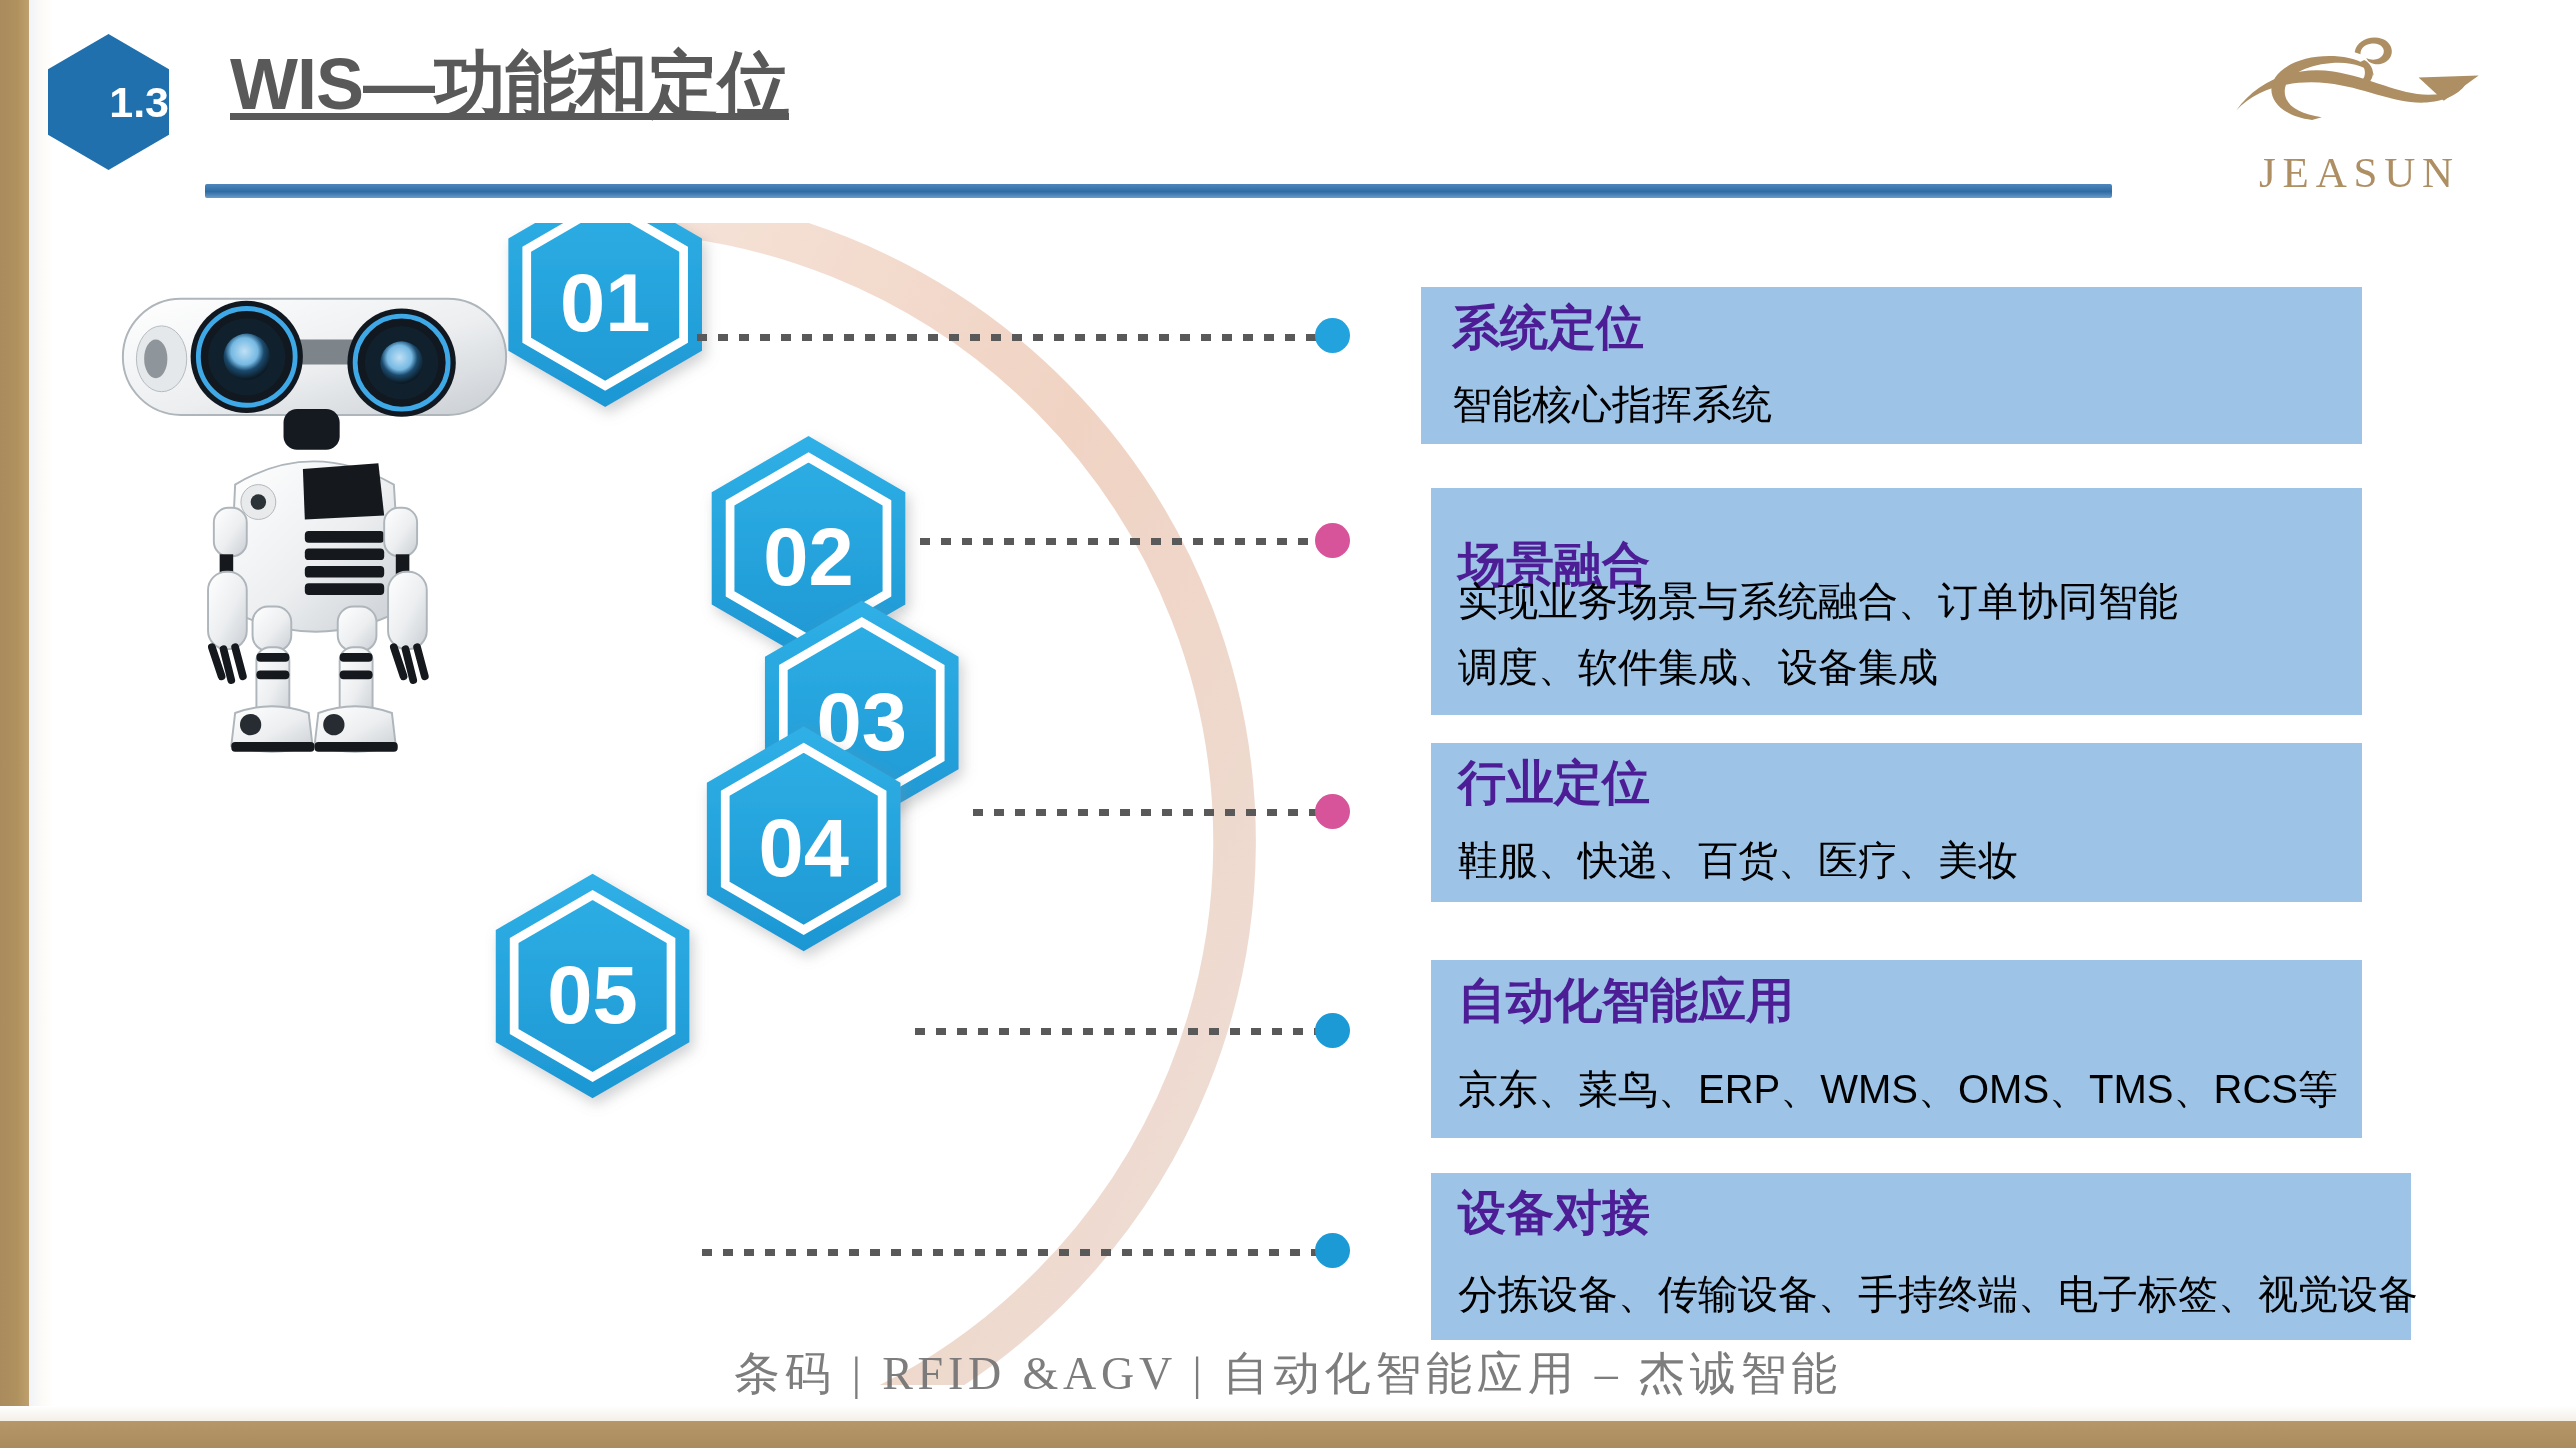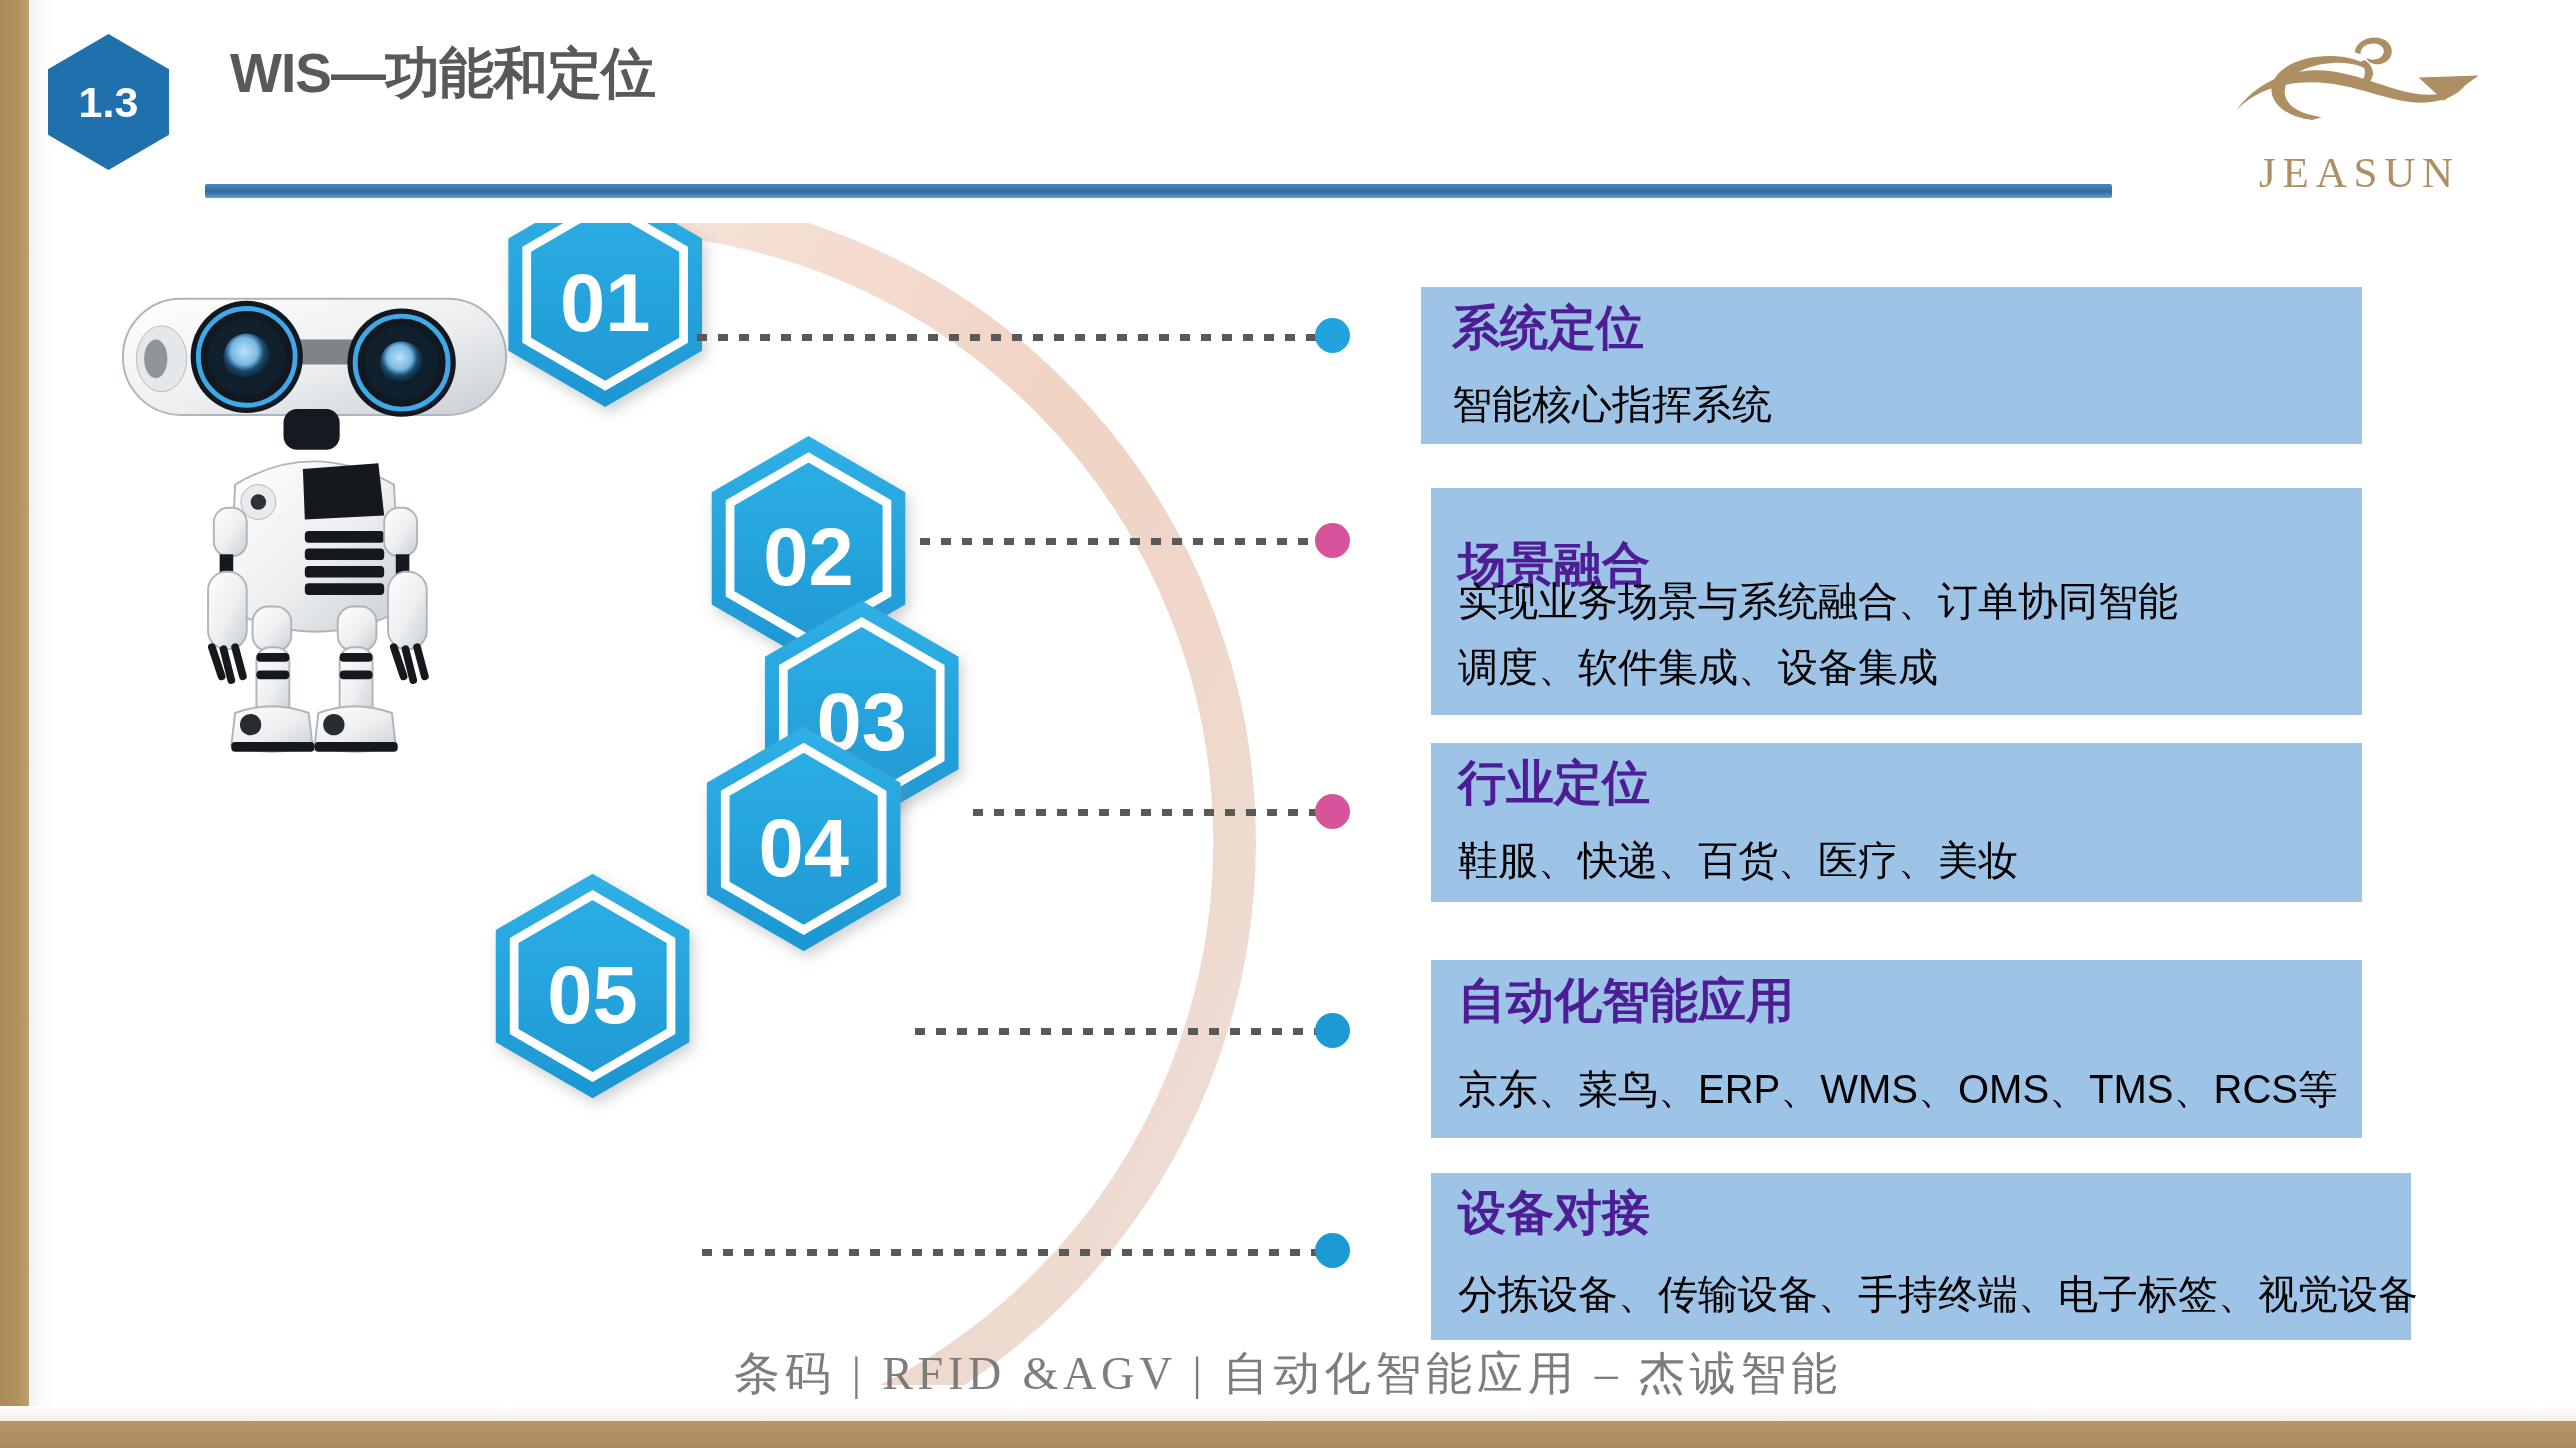--- a/index.html
+++ b/index.html
@@ -33,31 +33,31 @@
   }
 
   
   #header { position:absolute; left:0; top:0; width:2576px; height:223px; }
 
   .hex-badge {
     position:absolute; left:48px; top:34px;
     width:121px; height:136px;
     background:#2070ae;
     clip-path:polygon(50% 0%,100% 26%,100% 74%,50% 100%,0% 74%,0% 26%);
-    display:flex; align-items:center; justify-content:center;
+    display:flex; align-items:center; justify-content:flex-end;
   }
   .hex-badge span {
     color:#ffffff; font-size:43px; font-weight:bold; letter-spacing:0px;
     line-height:1;
   }
 
   .slide-title {
     position:absolute; left:230px; top:37px;
-    font-size:55px; font-weight:bold; color:#595959;
-    letter-spacing:-1px; white-space:nowrap;
+    font-size:72px; font-weight:bold; color:#595959;
+    letter-spacing:-1px; white-space:nowrap;text-decoration:underline;
   }
 
   .title-rule {
     position:absolute; left:205px; top:184px;
     width:1907px; height:13.6px;
     background:linear-gradient(180deg,#4e87bd 0%,#2f6ba3 55%,#6a9ccb 100%);
     border-radius:1.9px;
   }
 
   

